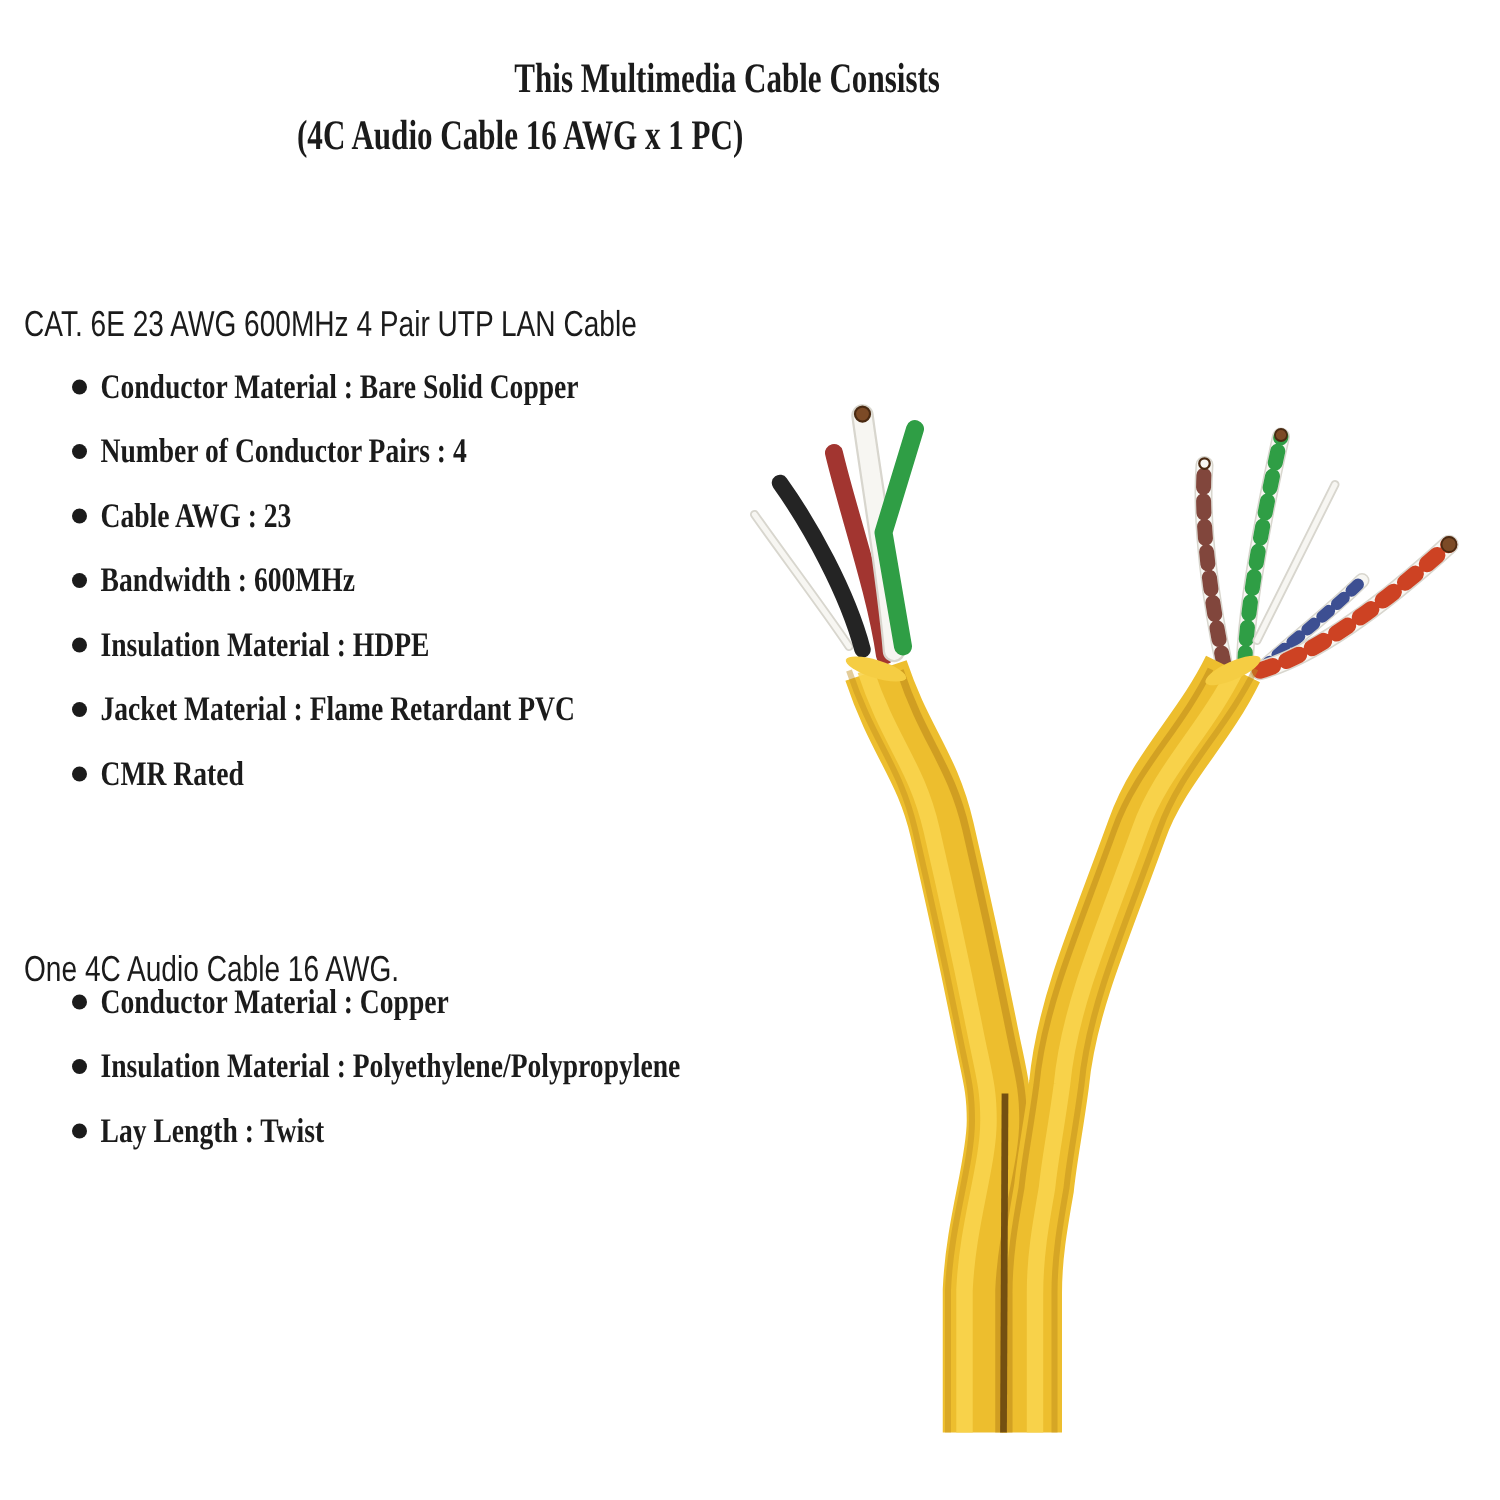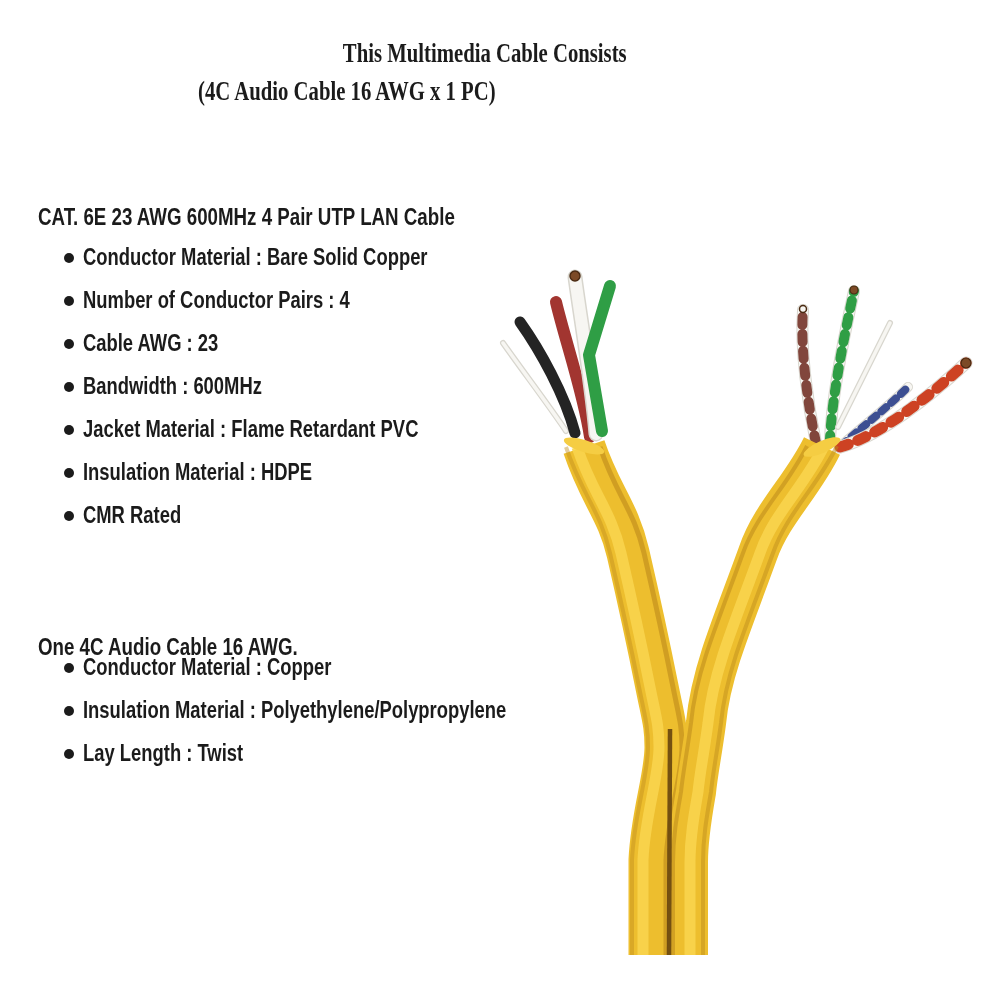--- a/index.html
+++ b/index.html
@@ -9,24 +9,24 @@
     font-family:"Liberation Sans","DejaVu Sans",sans-serif;font-weight:700;
   }
   .cx{display:inline-block;white-space:nowrap;}
   .cx-title{font-size:28px;transform:scaleX(.74);transform-origin:0 50%;}
   .t-center .cx-title{transform-origin:50% 50%;}
   .cx-head{font-size:24px;transform:scaleX(.78);transform-origin:0 50%;}
   .cx-li{font-size:23px;transform:scaleX(.80);transform-origin:0 50%;}
   #title-block{position:absolute;top:34px;left:198px;width:574px;}
   .t-line{height:38px;line-height:38px;text-align:left;font-family:Liberation Serif, serif;}
   .t-center{text-align:center;}
-  .sec-head{position:absolute;left:38px;height:30px;line-height:30px;margin:0;font-size:24px;font-weight:700;}
+  .sec-head{position:absolute;left:16px;height:30px;line-height:30px;margin:0;font-size:24px;font-weight:400;}
   #sec1-head{top:202px;}
   #sec2-head{top:612px;margin-top:20px;}
-  .spec-list{position:absolute;left:62px;margin:0;padding:0;list-style:none;}
+  .spec-list{position:absolute;left:46px;margin:0;padding:0;list-style:none;font-family:Liberation Serif, serif;}
   #sec1-list{top:236px;}
   #sec2-list{top:646px;}
   .bullet{display:flex;align-items:center;height:43px;}
   .dot{width:10px;height:10px;border-radius:50%;background:#1b1b1b;margin:0 9px 0 2px;flex:0 0 auto;}
   #photo{position:absolute;left:480px;top:255px;width:520px;height:715px;}
 </style>
 </head>
 <body>
 
 <header id="title-block">
@@ -47,25 +47,25 @@
   <li class="bullet">
       <span class="dot"></span>
       <span class="cx cx-li">Cable AWG : 23</span>
     </li>
   <li class="bullet">
       <span class="dot"></span>
       <span class="cx cx-li">Bandwidth : 600MHz</span>
     </li>
   <li class="bullet">
       <span class="dot"></span>
-      <span class="cx cx-li">Jacket Material : Flame Retardant PVC</span>
+      <span class="cx cx-li">Insulation Material : HDPE</span>
     </li>
   <li class="bullet">
       <span class="dot"></span>
-      <span class="cx cx-li">Insulation Material : HDPE</span>
+      <span class="cx cx-li">Jacket Material : Flame Retardant PVC</span>
     </li>
   <li class="bullet">
       <span class="dot"></span>
       <span class="cx cx-li">CMR Rated</span>
     </li>
 </ul>
 
 <h2 class="sec-head" id="sec2-head"><span class="cx cx-head">One 4C Audio Cable 16 AWG.</span></h2>
 <ul class="spec-list" id="sec2-list">
   <li class="bullet">

